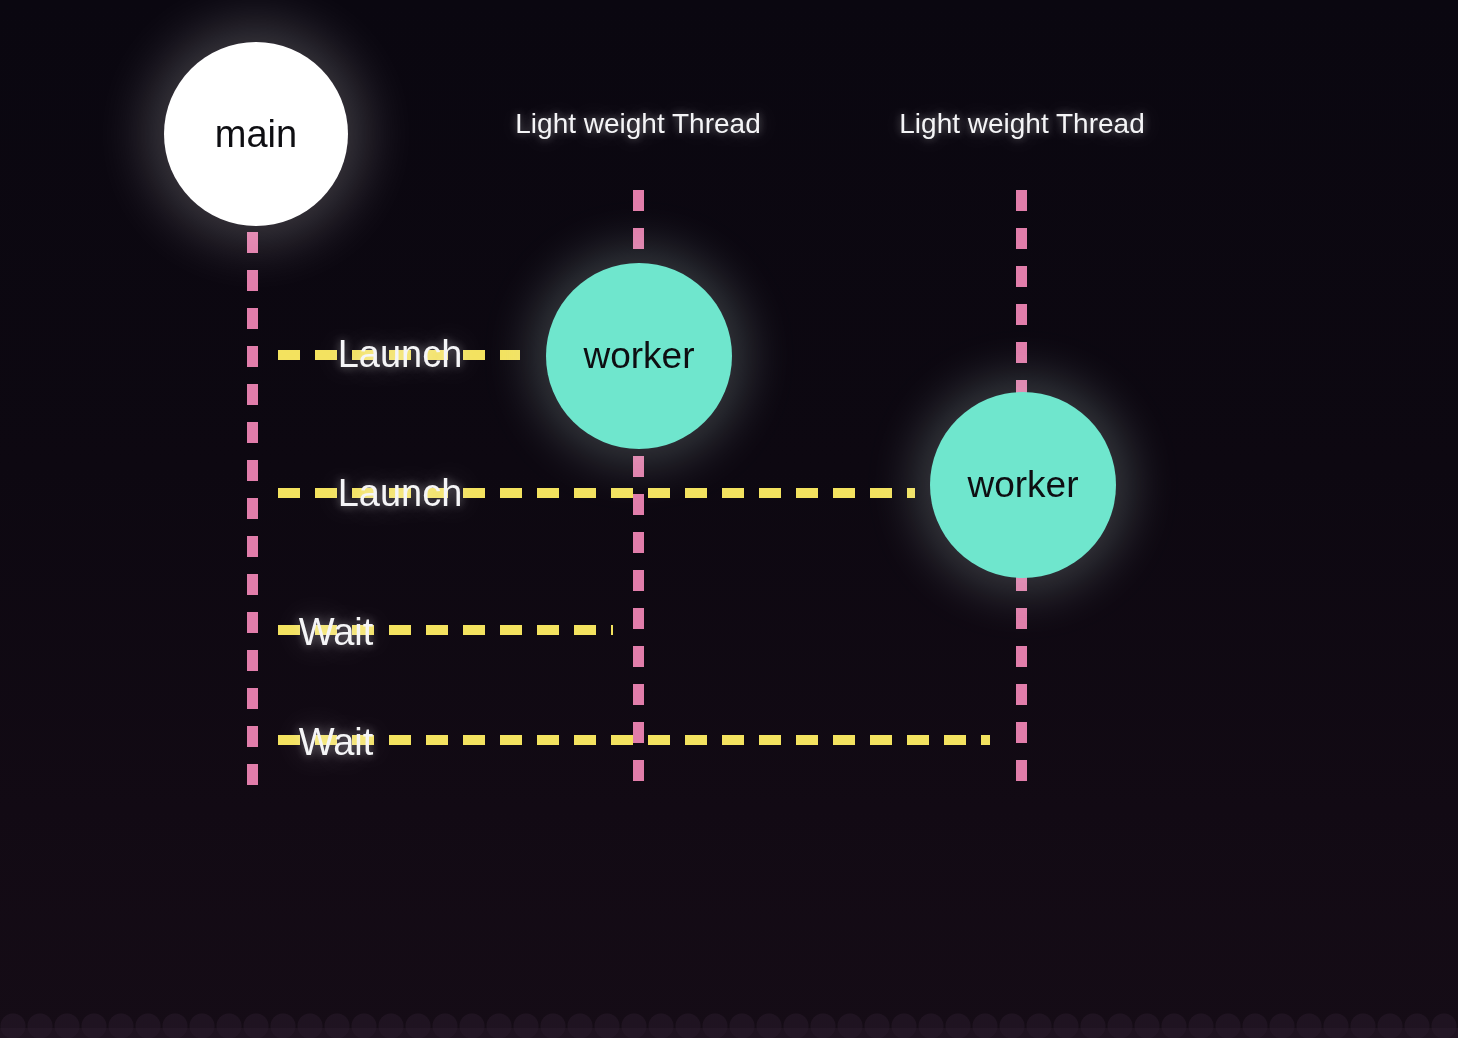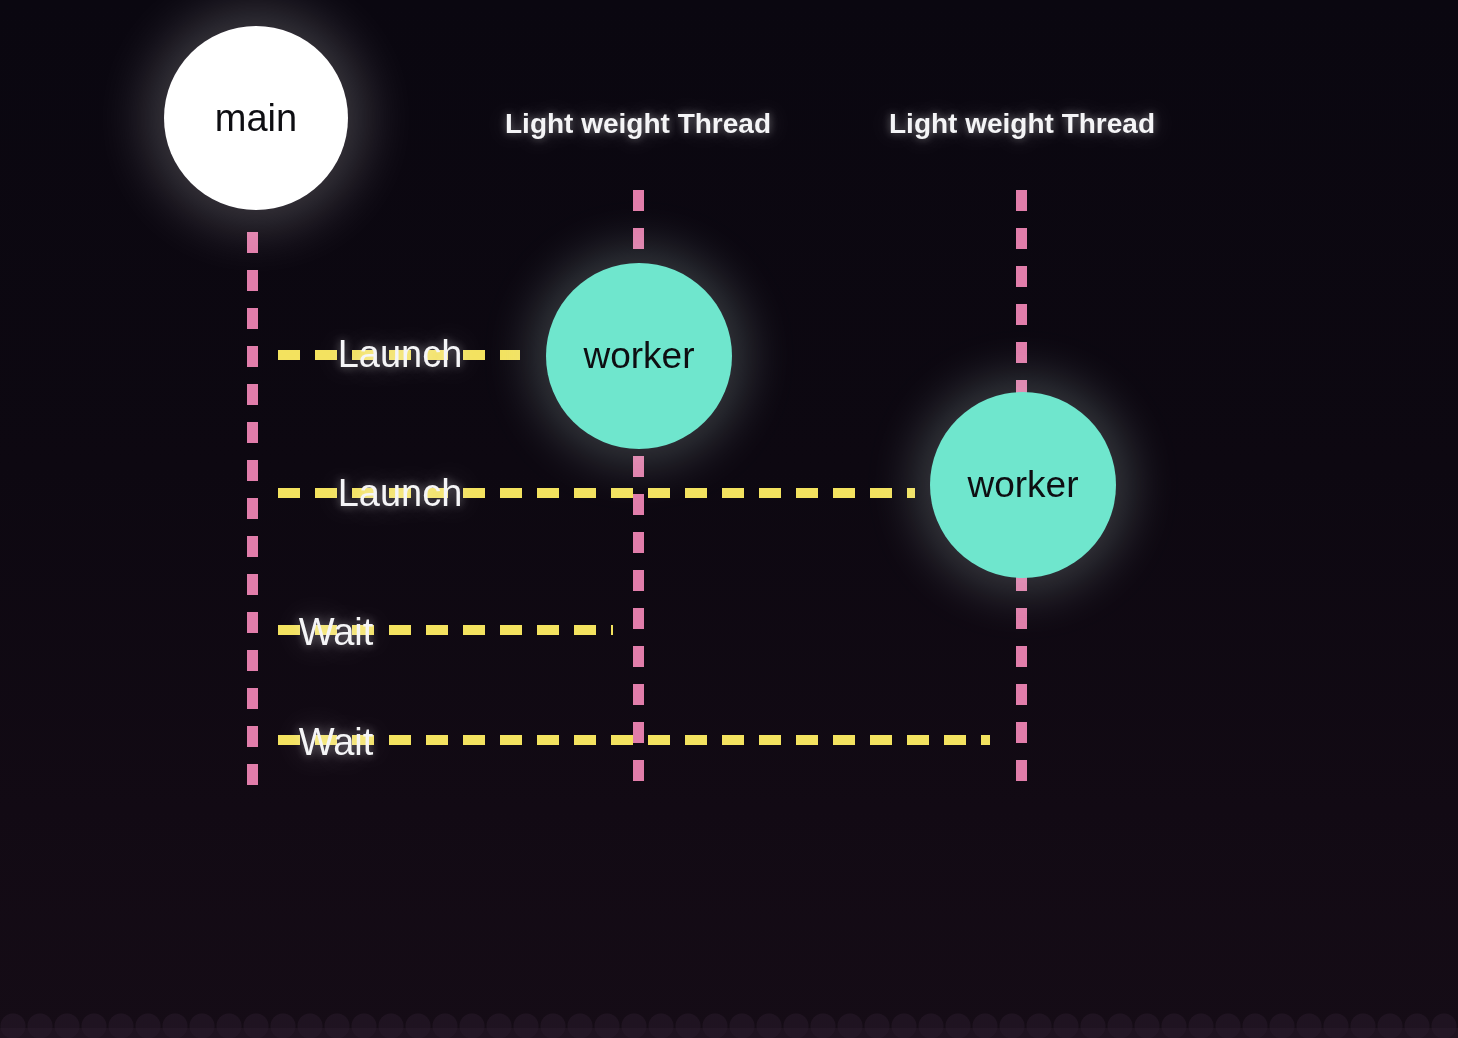--- a/index.html
+++ b/index.html
@@ -86,21 +86,21 @@
   .msg-label-3 { left: 336px; top: 587px; }
   .msg-label-4 { left: 336px; top: 697px; }
 
   
   .thread-header {
     position: absolute;
     top: 124px;
     transform: translate(-50%, -50%);
     color: var(--label_text);
     font-size: 28px;
-    font-weight: 700;
+    font-weight: 400;
     white-space: nowrap;
     text-shadow: 0 0 9px rgba(255,255,255,0.40), 0 0 26px rgba(255,255,255,0.25);
     z-index: 4;
   }
   .thread-header-1 { left: 638px; }
   .thread-header-2 { left: 1022px; }
 
   
   .node {
     position: absolute;
@@ -115,21 +115,21 @@
   .node-white {
     background: var(--node_white);
     box-shadow: 0 0 55px 16px rgba(255,255,255,0.22);
     font-size: 38px;
   }
   .node-teal {
     background: var(--worker_teal);
     box-shadow: 0 0 50px 14px rgba(215,250,243,0.22);
     font-size: 37px;
   }
-  .node-main   { left: 164px; top: 26px;  width: 184px; height: 184px; }
+  .node-main   { left: 164px; top: 42px;  width: 184px; height: 184px; }
   .node-end    { left: 160px; top: 810px; width: 186px; height: 186px; }
   .node-worker1{ left: 546px; top: 263px; width: 186px; height: 186px; }
   .node-worker2{ left: 930px; top: 392px; width: 186px; height: 186px; }
 </style>
 </head>
 <body>
 
 <div class="stage">
 
   <div class="thread-header thread-header-1">Light weight Thread</div>

